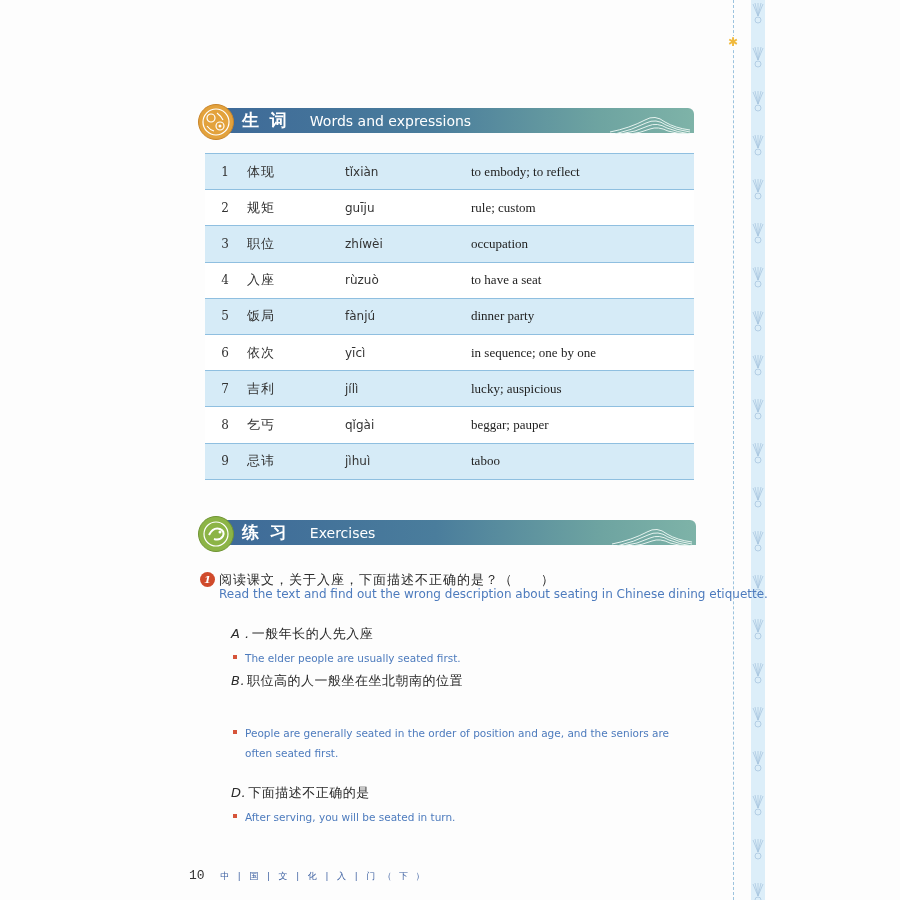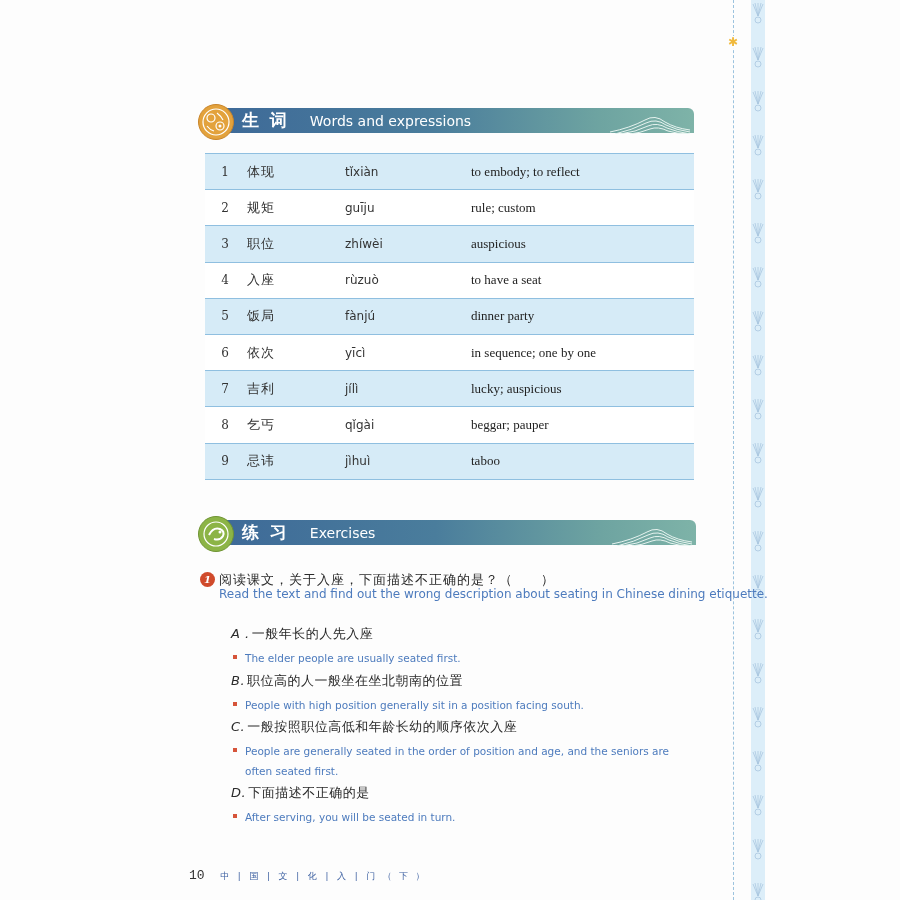--- a/index.html
+++ b/index.html
@@ -180,21 +180,21 @@
       <tr class="even">
         <td class="c-num">2</td>
         <td class="c-cn">规矩</td>
         <td class="c-py">guīju</td>
         <td class="c-en">rule; custom</td>
       </tr>
       <tr class="odd">
         <td class="c-num">3</td>
         <td class="c-cn">职位</td>
         <td class="c-py">zhíwèi</td>
-        <td class="c-en">auspicious</td>
+        <td class="c-en">occupation</td>
       </tr>
       <tr class="even">
         <td class="c-num">4</td>
         <td class="c-cn">入座</td>
         <td class="c-py">rùzuò</td>
         <td class="c-en">to have a seat</td>
       </tr>
       <tr class="odd">
         <td class="c-num">5</td>
         <td class="c-cn">饭局</td>
@@ -255,25 +255,23 @@
     <div class="en">Read the text and find out the wrong description about seating in Chinese dining etiquette.</div>
   </div>
 
   <div class="opt" style="top:625px;">
     <div class="cn"><span class="letter">A .</span><span>一般年长的人先入座</span></div>
     <div class="tr"><span class="sq"></span><span>The elder people are usually seated first.</span></div>
   </div>
 
   <div class="opt" style="top:672px;">
     <div class="cn"><span class="letter">B.</span><span>职位高的人一般坐在坐北朝南的位置</span></div>
-    <div class="tr"><span class="sq"></span><span>People with high position generally sit in a position facing south.</span></div>
   </div>
 
   <div class="opt" style="top:718px;">
-    <div class="cn"><span class="letter">C.</span><span>一般按照职位高低和年龄长幼的顺序依次入座</span></div>
     <div class="tr" style="width:430px;"><span class="sq"></span><span>People are generally seated in the order of position and age, and the seniors are often seated first.</span></div>
   </div>
 
   <div class="opt" style="top:784px;">
     <div class="cn"><span class="letter">D.</span><span>下面描述不正确的是</span></div>
     <div class="tr"><span class="sq"></span><span>After serving, you will be seated in turn.</span></div>
   </div>
 
   <div class="footer">
     <span class="pn">10</span>

